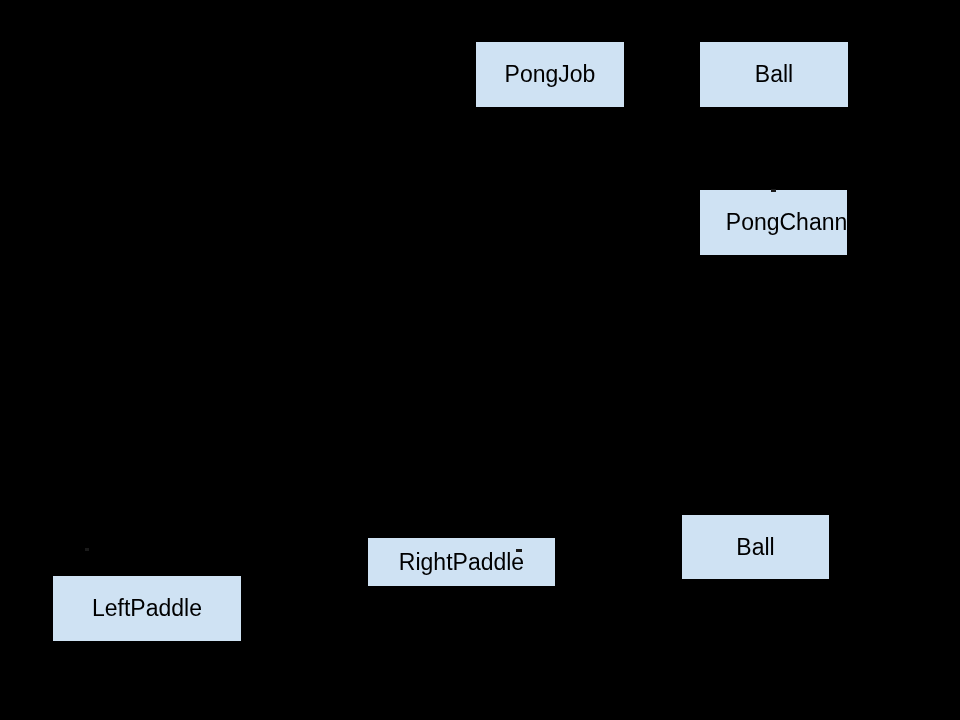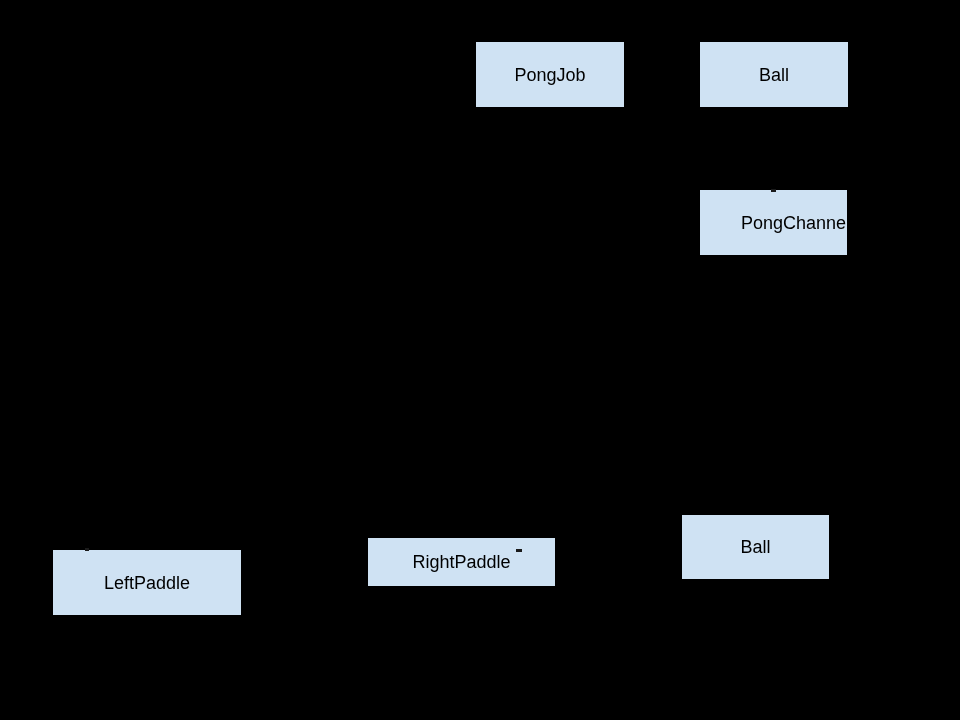--- a/index.html
+++ b/index.html
@@ -17,40 +17,40 @@
   }
   .node {
     position: absolute;
     background: #cfe2f3;
     display: flex;
     align-items: center;
     justify-content: center;
     box-sizing: border-box;
   }
   .node .label {
-    font-size: 18px;
+    font-size: 23px;
     line-height: 1;
     color: #000000;
     white-space: nowrap;
     text-align: center;
   }
   
   .artifact {
     position: absolute;
     background: #1a1a1a;
     z-index: 2;
   }
   
   #node-pongjob              { left: 476px; top: 42px;  width: 148px; height: 65px; }
   #node-ball-top             { left: 700px; top: 42px;  width: 148px; height: 65px; }
   #node-left-paddle-channel  { left: 53px;  top: 190px; width: 188px; height: 65px; }
   #node-right-paddle-channel { left: 368px; top: 190px; width: 190px; height: 65px; }
   #node-pong-channel         { left: 700px; top: 190px; width: 147px; height: 65px; padding-left: 44px; }
   #node-ball-bottom          { left: 682px; top: 515px; width: 147px; height: 64px; }
-  #node-left-paddle          { left: 53px;  top: 550px; width: 188px; height: 65px; }
+  #node-left-paddle          { left: 53px;  top: 576px; width: 188px; height: 65px; }
   #node-right-paddle         { left: 368px; top: 538px; width: 187px; height: 48px; }
   #artifact-pong-channel     { left: 771px; top: 189px; width: 5px; height: 3px; }
   #artifact-left-paddle      { left: 85px;  top: 548px; width: 4px; height: 3px; }
   #artifact-right-paddle     { left: 516px; top: 549px; width: 6px; height: 3px; }
 </style>
 </head>
 <body>
 
 <div class="canvas">
 

